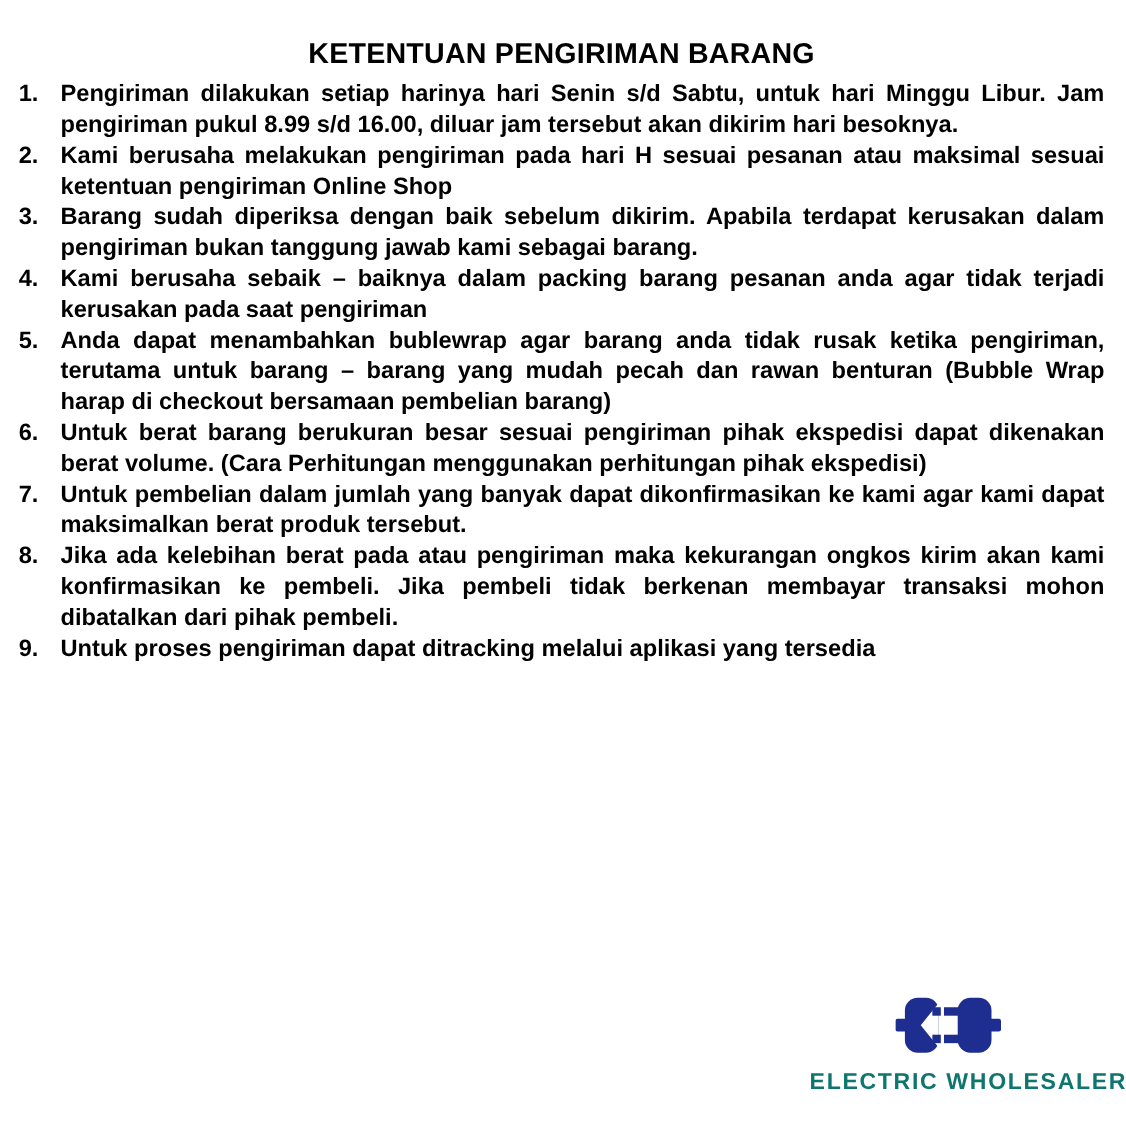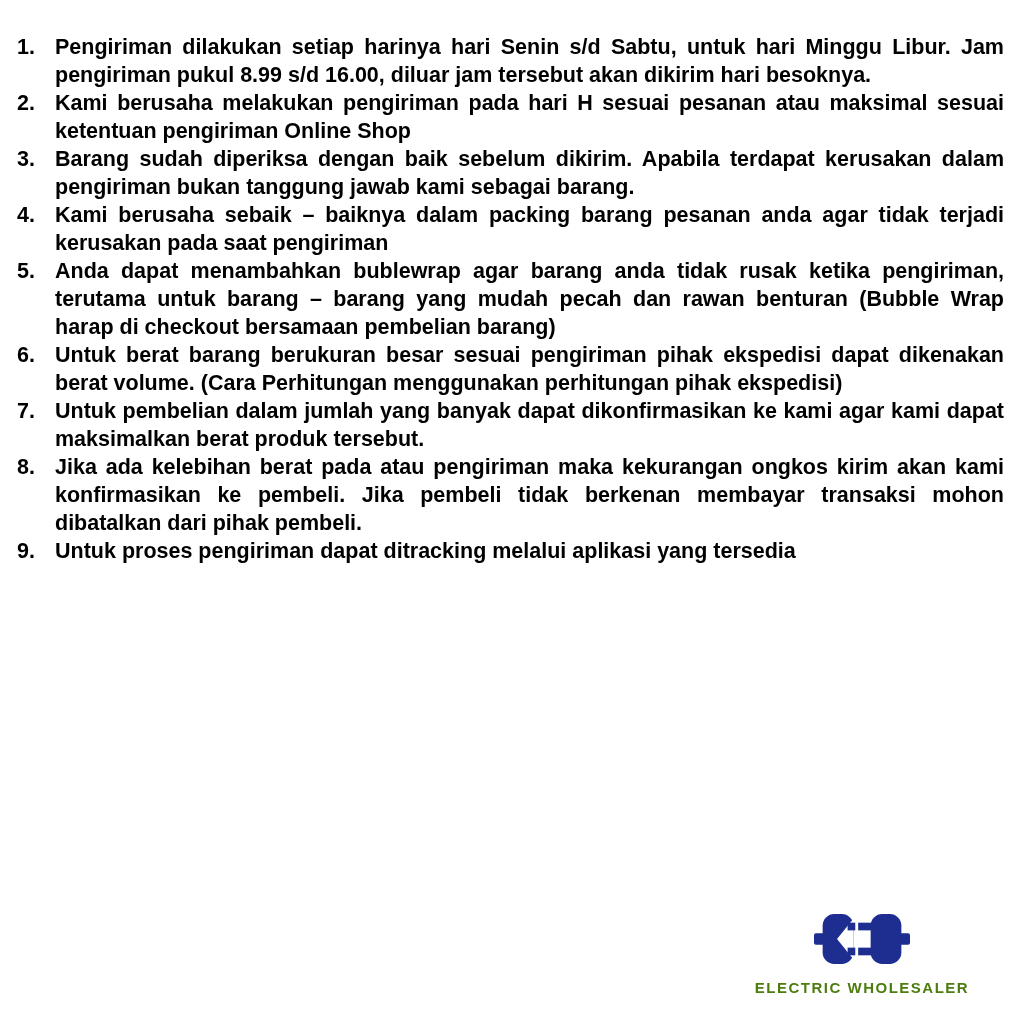--- a/index.html
+++ b/index.html
@@ -42,31 +42,32 @@
     right: 36px;
     bottom: 28px;
     width: 252px;
     text-align: center;
   }
   .logo svg {
     display: block;
     margin: 0 auto 8px auto;
   }
   .brand-name {
-    font-size: 15px;
+    font-size: 21px;
     font-weight: bold;
     letter-spacing: 1.5px;
-    color: #4d7c0f;
+    color: #0f766e;
     white-space: nowrap;
   }
 </style>
 </head>
 <body>
 
 <div class="page">
+  <div class="title">KETENTUAN PENGIRIMAN BARANG</div>
   <ol class="terms">
     <li>
       <span class="item-number">1.</span>
       <span class="item-text">Pengiriman dilakukan setiap harinya hari Senin s/d Sabtu, untuk hari Minggu Libur. Jam pengiriman pukul 8.99 s/d 16.00, diluar jam tersebut akan dikirim hari besoknya.</span>
     </li>
     <li>
       <span class="item-number">2.</span>
       <span class="item-text">Kami berusaha melakukan pengiriman pada hari H sesuai pesanan atau maksimal sesuai ketentuan pengiriman Online Shop</span>
     </li>
     <li>

